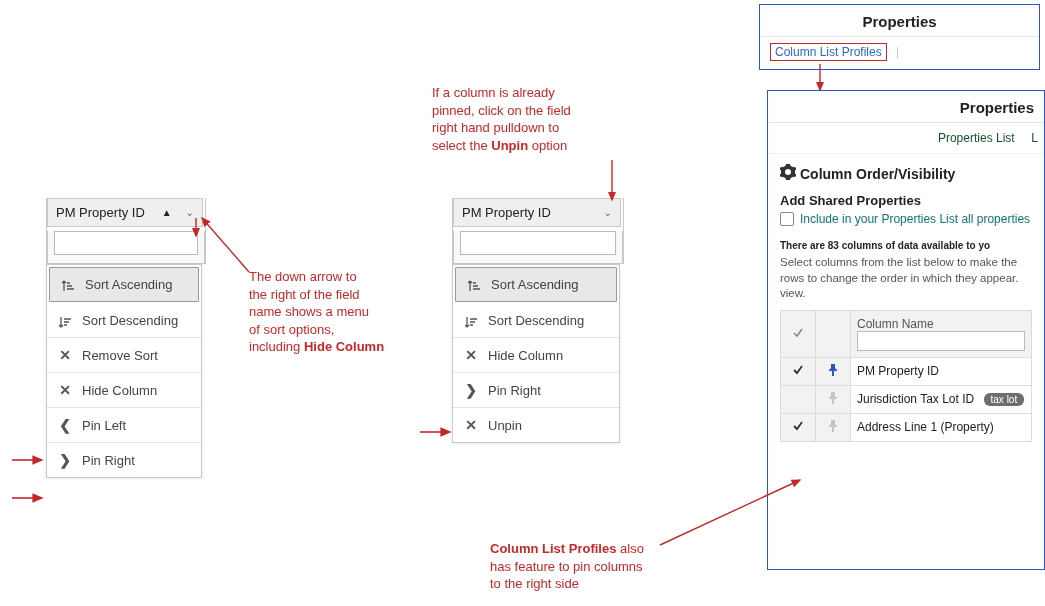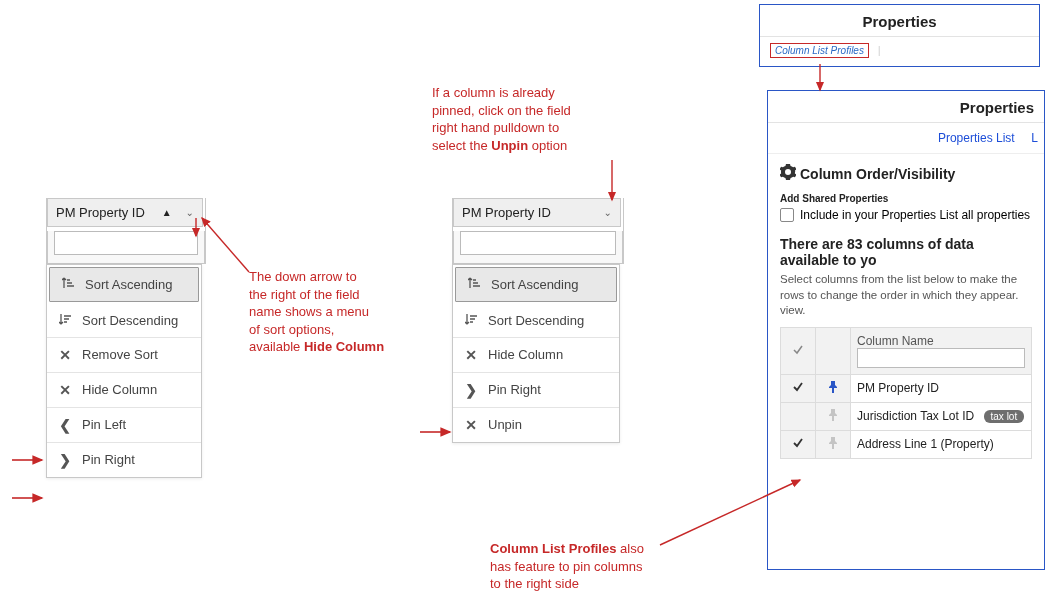--- a/index.html
+++ b/index.html
@@ -54,21 +54,21 @@
   .menu {
     border: 1px solid #c8c8c8;
     background: #fff;
     width: 156px;
     box-sizing: border-box;
     box-shadow: 0 1px 3px rgba(0,0,0,0.08);
   }
   .menu.wide { width: 168px; }
   .menu-item {
     display: flex;
-    align-items: flex-start;
+    align-items: flex-end;
     gap: 10px;
     padding: 9px 11px;
     border-bottom: 1px solid #e4e4e4;
     color: #444;
     cursor: pointer;
   }
   .menu-item:last-child { border-bottom: none; }
   .menu-item.hl {
     background: #e8e8e8;
     border: 1px solid #999;
@@ -85,53 +85,52 @@
   }
   .panel-title {
     text-align: center;
     font-weight: 700;
     padding: 8px 0 6px;
     border-bottom: 1px solid #e3e3e3;
     font-size: 15px;
   }
   .link-line {
     color: #2a6ac6;
-    font-size: 10px;
+    font-size: 12px;
     padding: 6px 10px 8px;
-    font-style: italic;
   }
   .link-box {
     border: 1px solid #c62828;
     display: inline-block;
     padding: 1px 4px;
   }
   .tabs-row {
     text-align: right;
     font-size: 12px;
-    color: #1d4ed8;
+    color: #14532d;
     padding: 8px 6px;
     border-bottom: 1px solid #eee;
   }
   .section {
     padding: 10px 12px 6px;
   }
   .section-h {
     font-weight: 700;
     display: flex;
     align-items: center;
     gap: 4px;
     font-size: 14px;
     margin-bottom: 10px;
   }
-  .add-shared { font-weight: 600; margin-bottom: 4px; font-size: 10px; }
-  .checkbox-row { display: flex; align-items: center; gap: 6px; font-size: 12px; color: #000000; }
+  .add-shared { font-weight: 600; margin-bottom: 4px; font-size: 13px; }
+  .checkbox-row { display: flex; align-items: center; gap: 6px; font-size: 12px; color: #0f766e; }
   .chk {
     width: 12px; height: 12px; border: 1px solid #888; border-radius: 2px; flex: 0 0 auto;
   }
-  .count-line { font-weight: 700; font-size: 14px; margin: 14px 0 4px; }
+  .count-line { font-weight: 700; font-size: 10px; margin: 14px 0 4px; }
   .help-text { font-size: 11.5px; color: #555; line-height: 1.35; }
 
   table.col-table { border-collapse: collapse; width: 100%; font-size: 12px; margin-top: 8px; }
   .col-table th, .col-table td { border: 1px solid #dcdcdc; padding: 6px 6px; text-align: left; }
   .col-table th { background: #f2f2f2; font-weight: 400; color: #555; }
   .col-table .ck { width: 22px; text-align: center; background: #f2f2f2; }
   .col-table .pn { width: 22px; text-align: center; background: #f2f2f2; }
   .col-table input.colname-filter { width: 100%; box-sizing: border-box; border: 1px solid #bbb; height: 20px; }
   .pill {
     background: #6e6e6e; color: #fff; font-size: 10px; padding: 1px 7px;
@@ -345,21 +344,21 @@
     </tbody>
       </table>
   </div>
 </div>
 
 <div class="anno" style="left:249px; top:268px; width:160px;">
   <span>The down arrow to</span><br>
   <span>the right of the field</span><br>
   <span>name shows a menu</span><br>
   <span>of sort options,</span><br>
-  <span>available </span><b>Hide Column</b>
+  <span>including </span><b>Hide Column</b>
 </div>
 
 <div class="anno" style="left:432px; top:84px; width:200px;">
   <span>If a column is already</span><br>
   <span>pinned, click on the field</span><br>
   <span>right hand pulldown to</span><br>
   <span>select the </span><b>Unpin</b><span> option</span>
 </div>
 
 <div class="anno" style="left:490px; top:540px; width:220px;">

